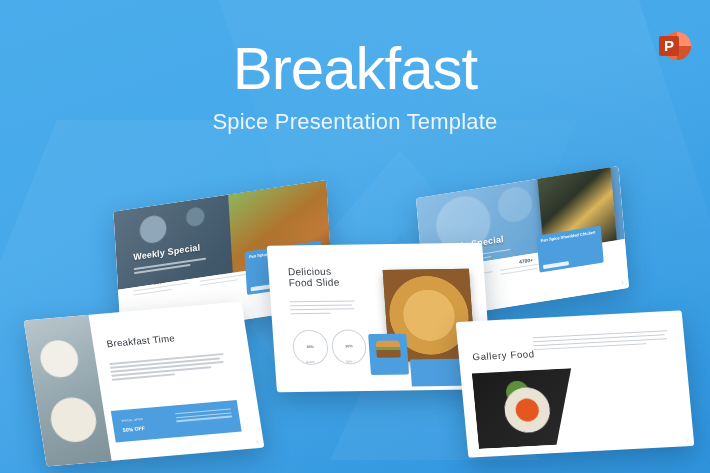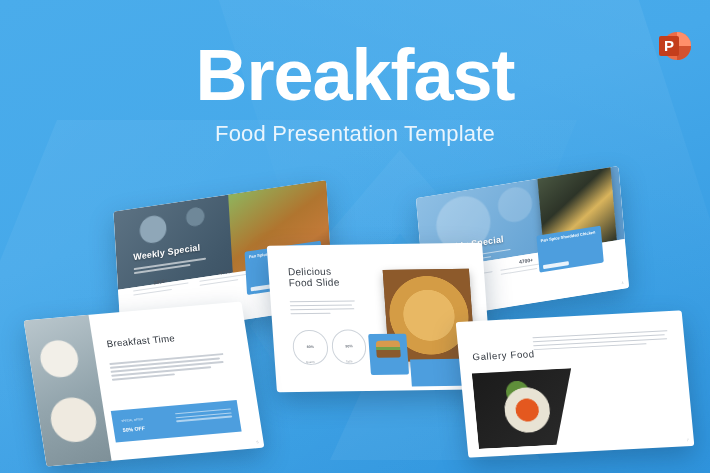--- a/index.html
+++ b/index.html
@@ -32,21 +32,21 @@
   }
   .wm-tri{
     left:330px;top:230px;width:210px;height:230px;
     background:rgba(255,255,255,.05);
     clip-path:polygon(50% 0,100% 100%,0 100%);
   }
 
   
   .title-wrap{position:absolute;left:0;top:40px;width:710px;text-align:center;z-index:6;}
   .main-title{
-    font-size:72px;line-height:.98;font-weight:700;color:#ffffff;
+    font-size:60px;line-height:.98;font-weight:400;color:#ffffff;
     letter-spacing:-1px;margin:0;
   }
   .sub-title{
     font-size:22px;color:#eaf5fd;font-weight:400;margin:10px 0 0 0;letter-spacing:.2px;
   }
 
   
   .ppt-badge{
     position:absolute;right:15px;top:26px;width:40px;height:40px;z-index:9;
   }
@@ -220,21 +220,21 @@
       <circle cx="22" cy="20" r="14" fill="#ed6c47"></circle>
       <path d="M22 6 a14 14 0 0 1 14 14 h-14 z" fill="#ff8f6b"></path>
       <path d="M22 20 h14 a14 14 0 0 1 -14 14 z" fill="#d35230"></path>
       <rect x="4" y="10" width="20" height="20" rx="2" fill="#c43e1c"></rect>
       <text x="14" y="25" font-family="'Liberation Sans',sans-serif" font-size="15" font-weight="700" fill="#ffffff" text-anchor="middle">P</text>
     </svg>
   </div>
 
   <div class="title-wrap">
     <h1 class="main-title">Breakfast</h1>
-    <p class="sub-title">Food Presentation Template</p>
+    <p class="sub-title">Spice Presentation Template</p>
   </div>
 
   <div class="slide s1">
     <div class="s1-photo"></div>
     <div class="s1-food"></div>
     <div class="hdr-title" style="left:8%;top:34%;">Weekly Special</div>
     <div style="position:absolute;left:8%;top:47%;width:34%;">
       <div class="txtline" style="width:100%;background:rgba(255,255,255,.6)"></div>
       <div class="txtline" style="width:78%;background:rgba(255,255,255,.6)"></div>
     </div>

